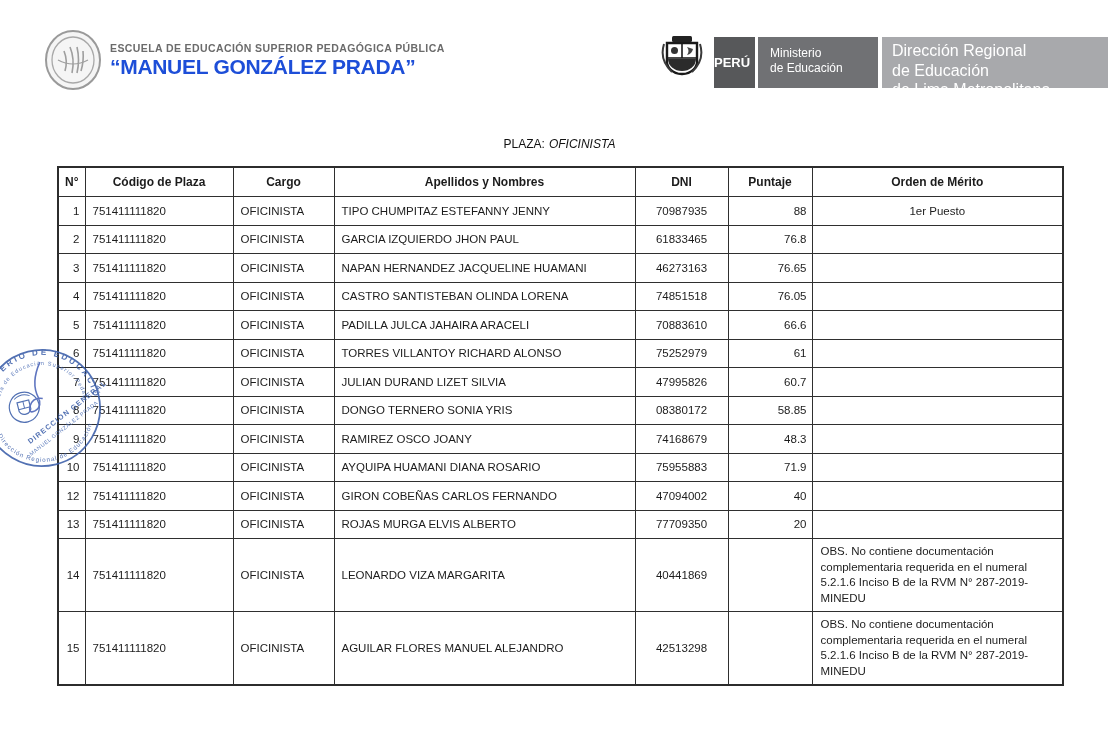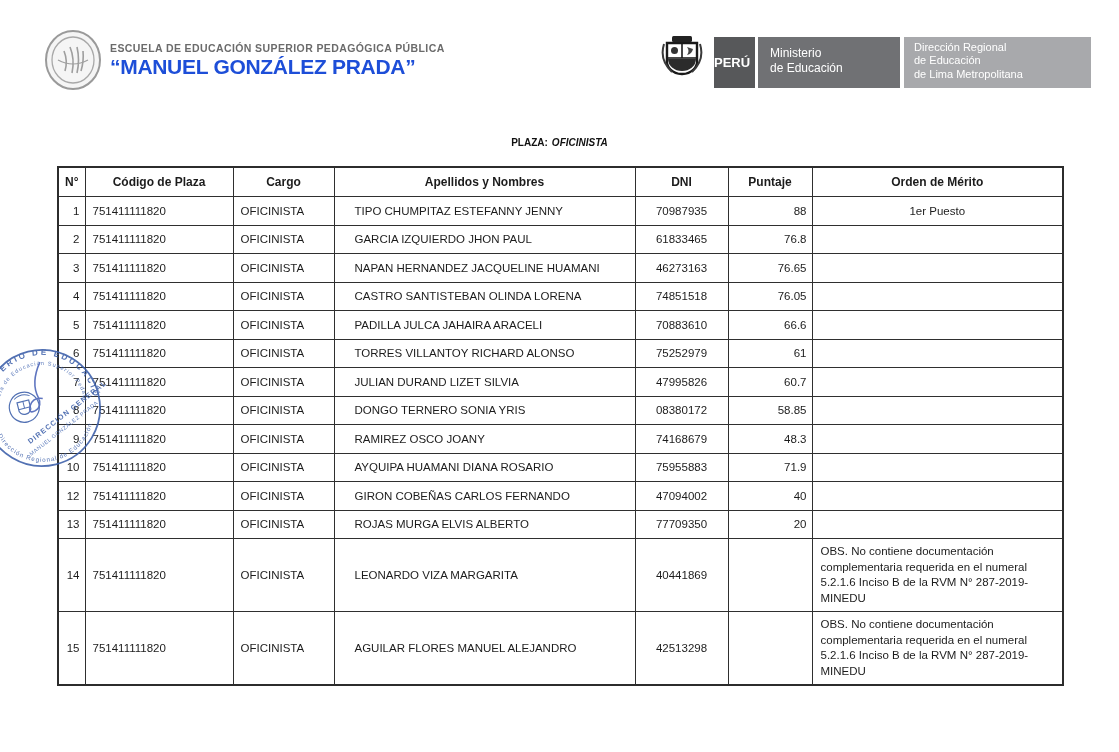--- a/index.html
+++ b/index.html
@@ -10,45 +10,45 @@
   }
   
   .hdr-left{position:absolute;left:44px;top:29px;display:flex;align-items:center;gap:8px;}
   .school-text{display:flex;flex-direction:column;}
   .school-line1{font-size:10.5px;letter-spacing:.4px;color:#6b6b6b;font-weight:bold;}
   .school-line2{font-size:21px;font-weight:bold;color:#1d4ed8;letter-spacing:-.3px;margin-top:1px;}
   .hdr-right{position:absolute;left:658px;top:30px;display:flex;align-items:flex-start;}
   .gov-box{height:51px;margin-top:7px;color:#fff;box-sizing:border-box;}
   .box-peru{width:41px;background:#57585a;display:flex;align-items:center;
     font-size:13px;font-weight:bold;margin-left:8px;}
-  .box-min{width:142px;background:#707174;margin-left:3px;padding:9px 0 0 12px;
+  .box-min{width:120px;background:#707174;margin-left:3px;padding:9px 0 0 12px;
     font-size:12px;line-height:1.25;}
-  .box-dir{width:187px;background:#a8a9ac;margin-left:4px;padding:4px 0 0 10px;
-    font-size:11px;line-height:1.22;}
+  .box-dir{width:226px;background:#a8a9ac;margin-left:4px;padding:4px 0 0 10px;
+    font-size:16px;line-height:1.22;}
   
   .title-row{position:absolute;top:101px;left:0;width:100%;text-align:center;}
   .title-text{font-size:16px;font-weight:bold;letter-spacing:-.2px;color:#111;
     text-decoration:underline;text-underline-offset:3px;text-decoration-thickness:1.5px;}
   .subtitle-row{position:absolute;top:137px;left:0;width:100%;text-align:center;
-    font-size:10px;font-weight:bold;color:#111;}
+    font-size:12px;font-weight:normal;color:#111;}
   .subtitle-value{font-style:italic;margin-left:4px;}
   
   table.results{position:absolute;left:57px;top:166px;width:1005px;border-collapse:collapse;
     table-layout:fixed;border:2px solid #2c2c2c;}
   .results th,.results td{border:1px solid #2f2f2f;font-size:11.5px;line-height:1.25;
     padding:1px 4px;overflow:hidden;}
   .results th{height:26px;font-size:12px;font-weight:bold;text-align:center;vertical-align:middle;}
   .results tbody tr{height:28.5px;}
   .results tbody tr:nth-child(14){height:64px;}
   .results tbody tr:nth-child(15){height:84px;}
   .results td{vertical-align:middle;}
   .results td.col0{text-align:right;padding-right:5px;}
   .results td.col1{text-align:left;padding-left:7px;}
   .results td.col2{text-align:left;padding-left:7px;}
-  .results td.col3{text-align:left;padding-left:20px;}
+  .results td.col3{text-align:left;padding-left:7px;}
   .results td.col4{text-align:center;}
   .results td.col5{text-align:right;padding-right:5px;}
   .results td.col6{text-align:center;}
   .results td.col6.obs{text-align:left;padding:5px 8px 5px 8px;line-height:1.35;font-size:11.5px;}
   
   .school-seal{flex:0 0 auto;}
   .stamp-svg{position:absolute;left:-27px;top:341px;opacity:.88;}
 </style>
 </head>
 <body>

